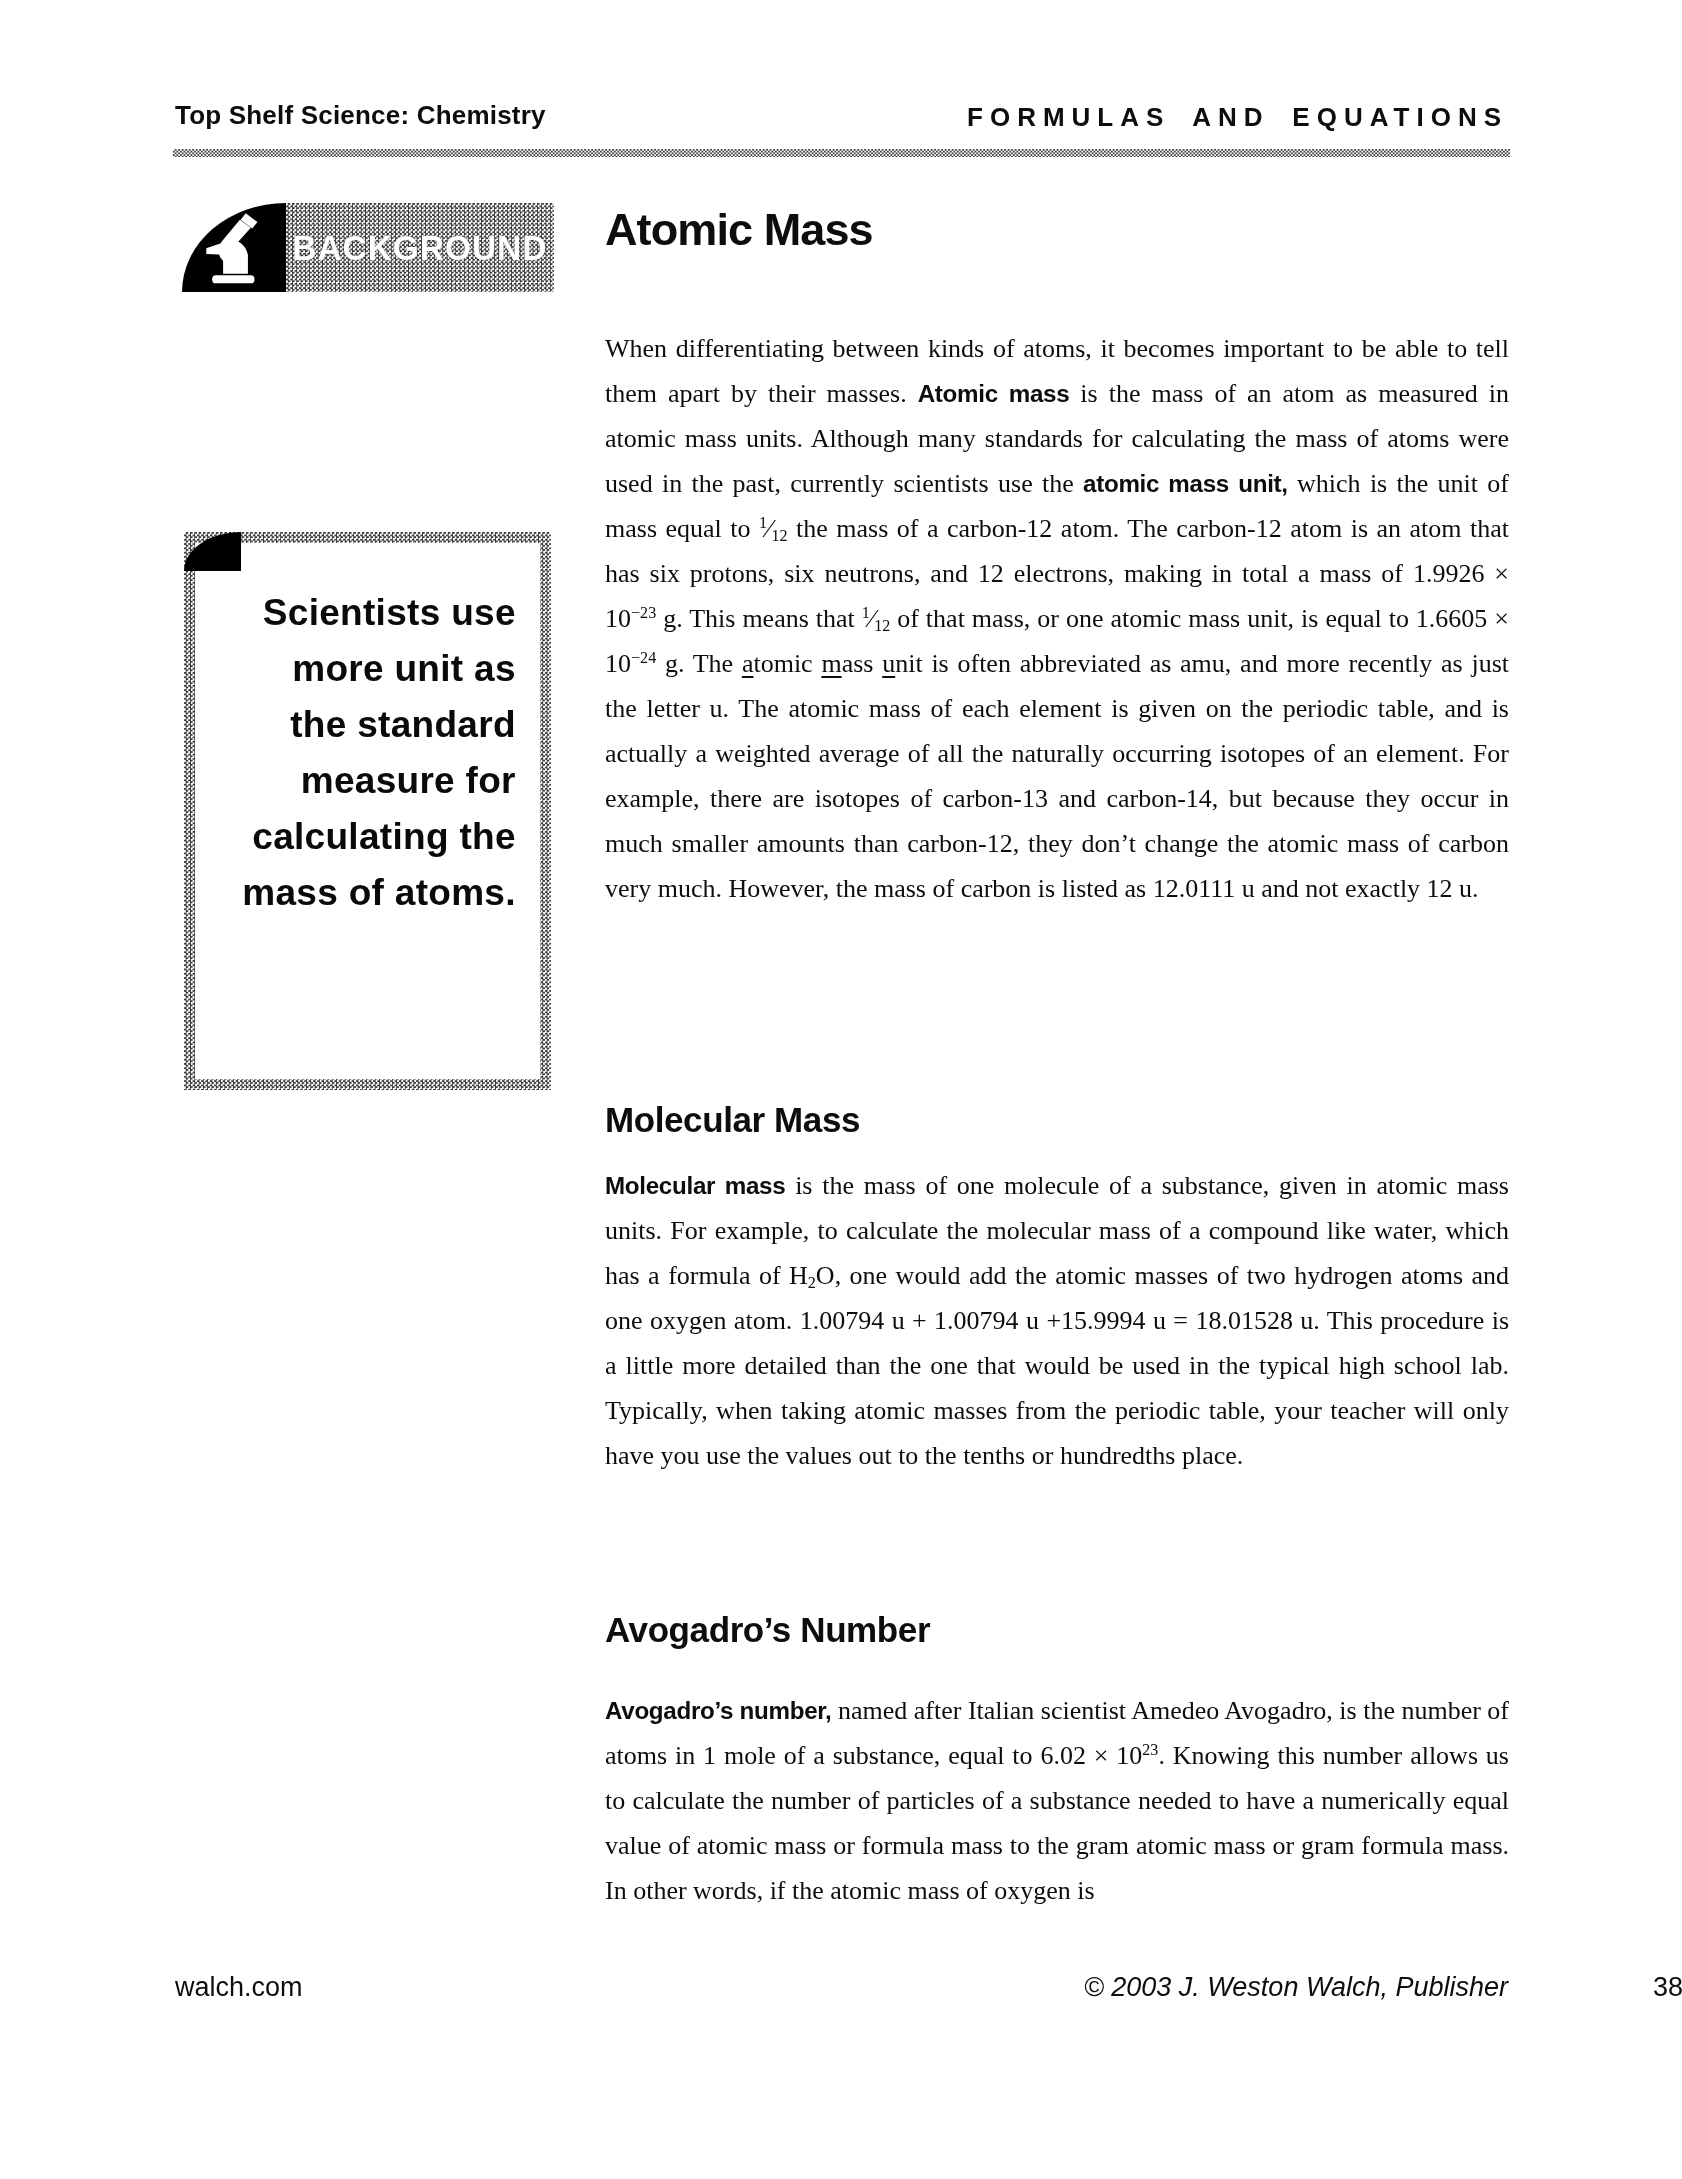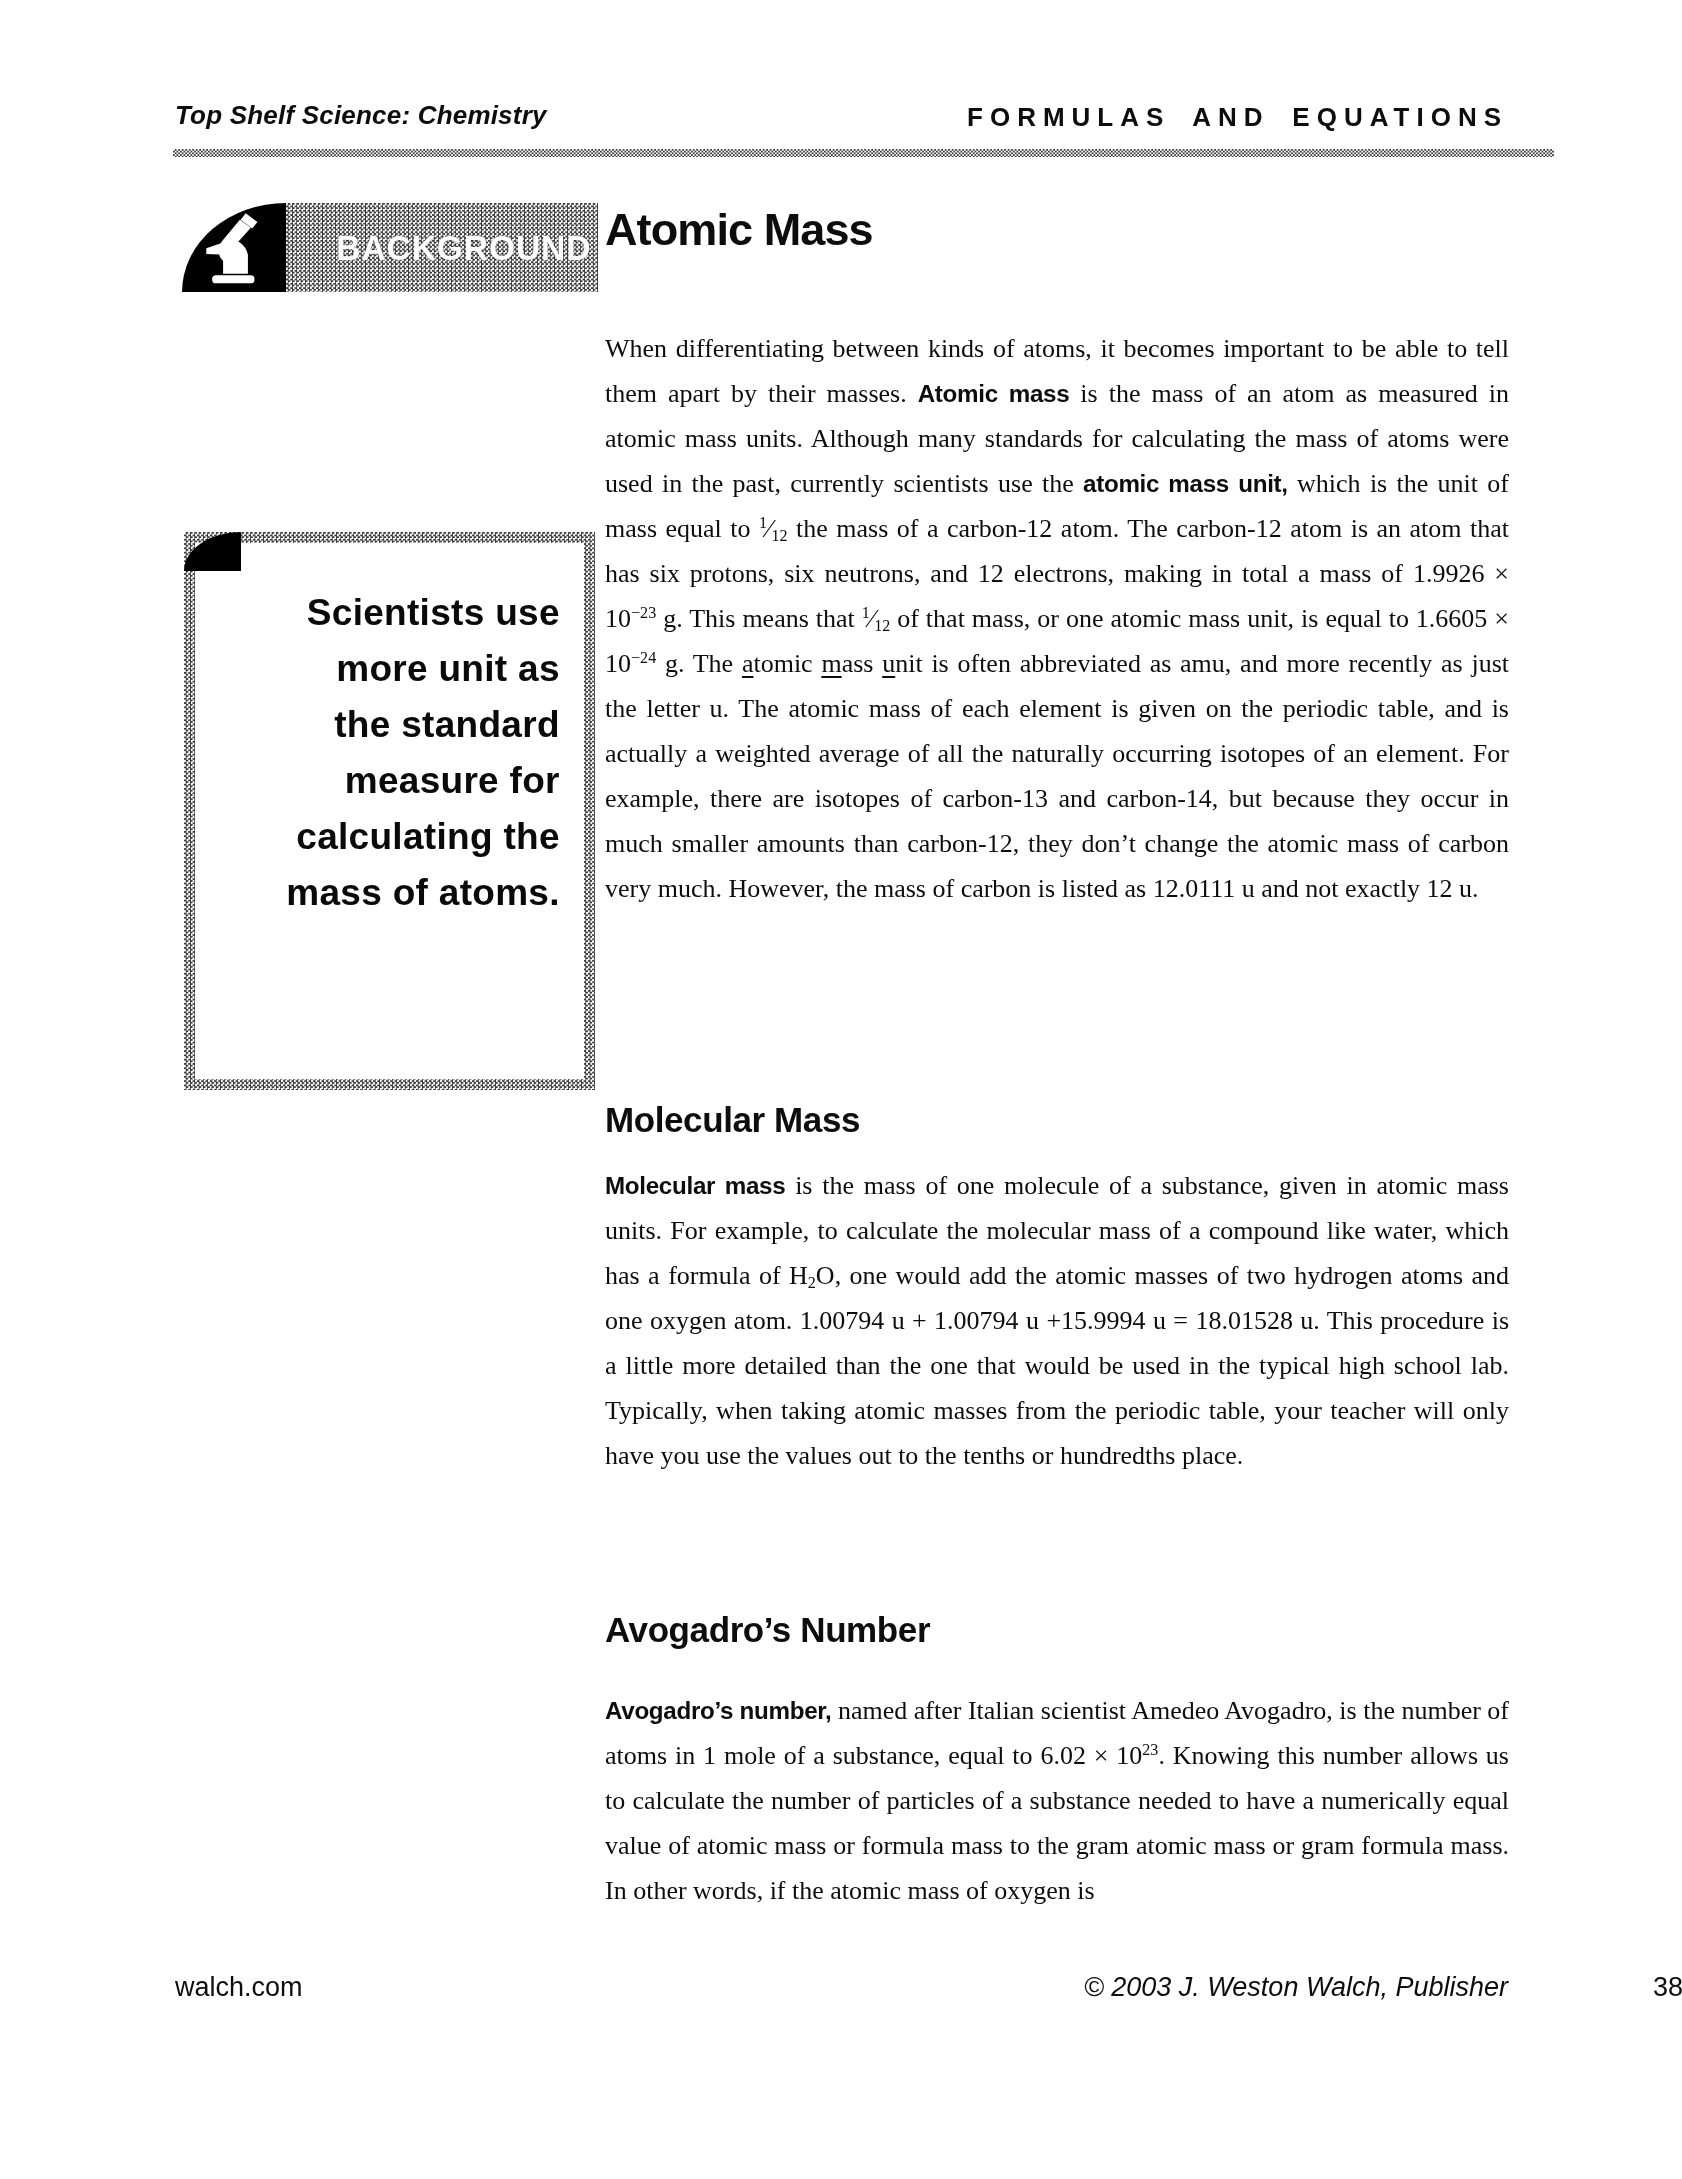--- a/index.html
+++ b/index.html
@@ -8,27 +8,26 @@
     width:1683px;height:2180px;
     background:#ffffff;
     overflow:hidden;
     font-family:"Liberation Serif",serif;
     color:#0d0d0d;
   }
   .checker{
     background-color:#6b6b6b;
     background-image:repeating-conic-gradient(#3c3c3c 0% 25%, #ffffff 0% 50%);
     background-size:4.3px 4.3px;
-    padding-left:44px;
   }
   
   .hdr-book{
     position:absolute;left:175px;top:100px;
     font-family:"Liberation Sans",sans-serif;
-    font-style:italic;font-weight:600;font-size:26px;letter-spacing:0.2px;
+    font-weight:600;font-size:26px;letter-spacing:0.2px;
   }
   .hdr-section{
     position:absolute;right:175px;top:102px;
     font-family:Liberation Sans, sans-serif;
     font-weight:700;font-size:26px;letter-spacing:7px;word-spacing:8.6px;
   }
   .hdr-rule{
     position:absolute;left:173px;top:149px;width:1337px;height:7.8px;
     background-size:3.5px 3.5px;
   }

